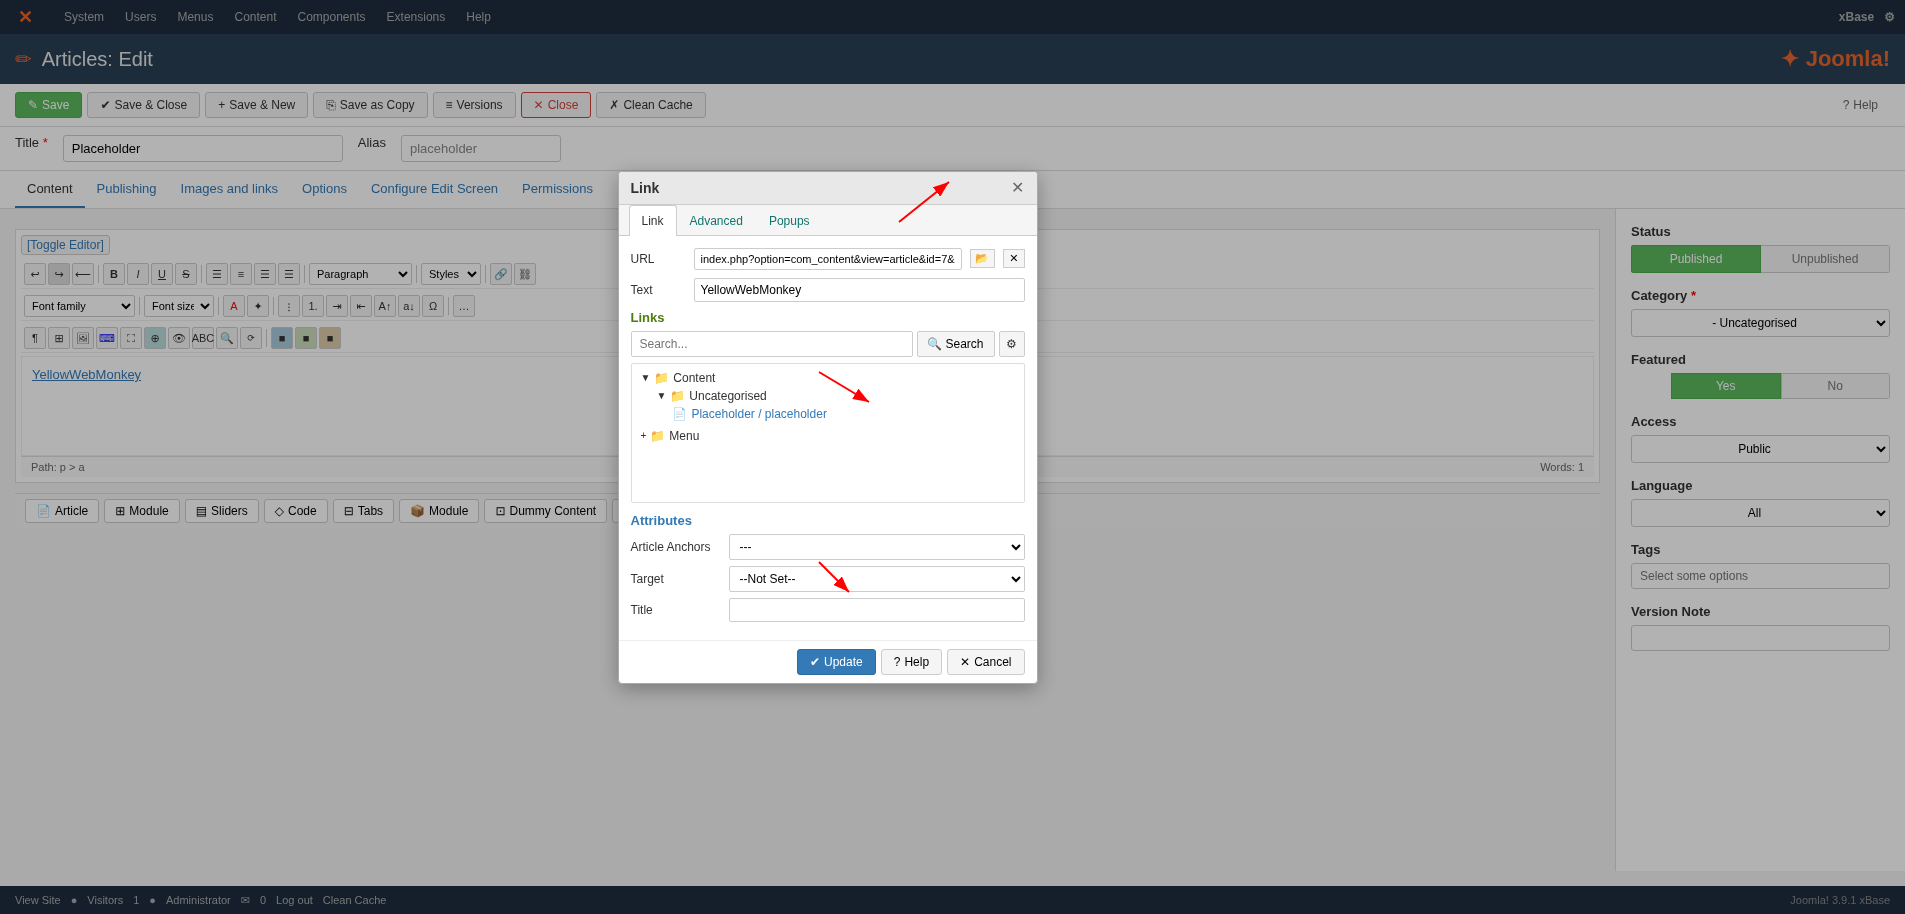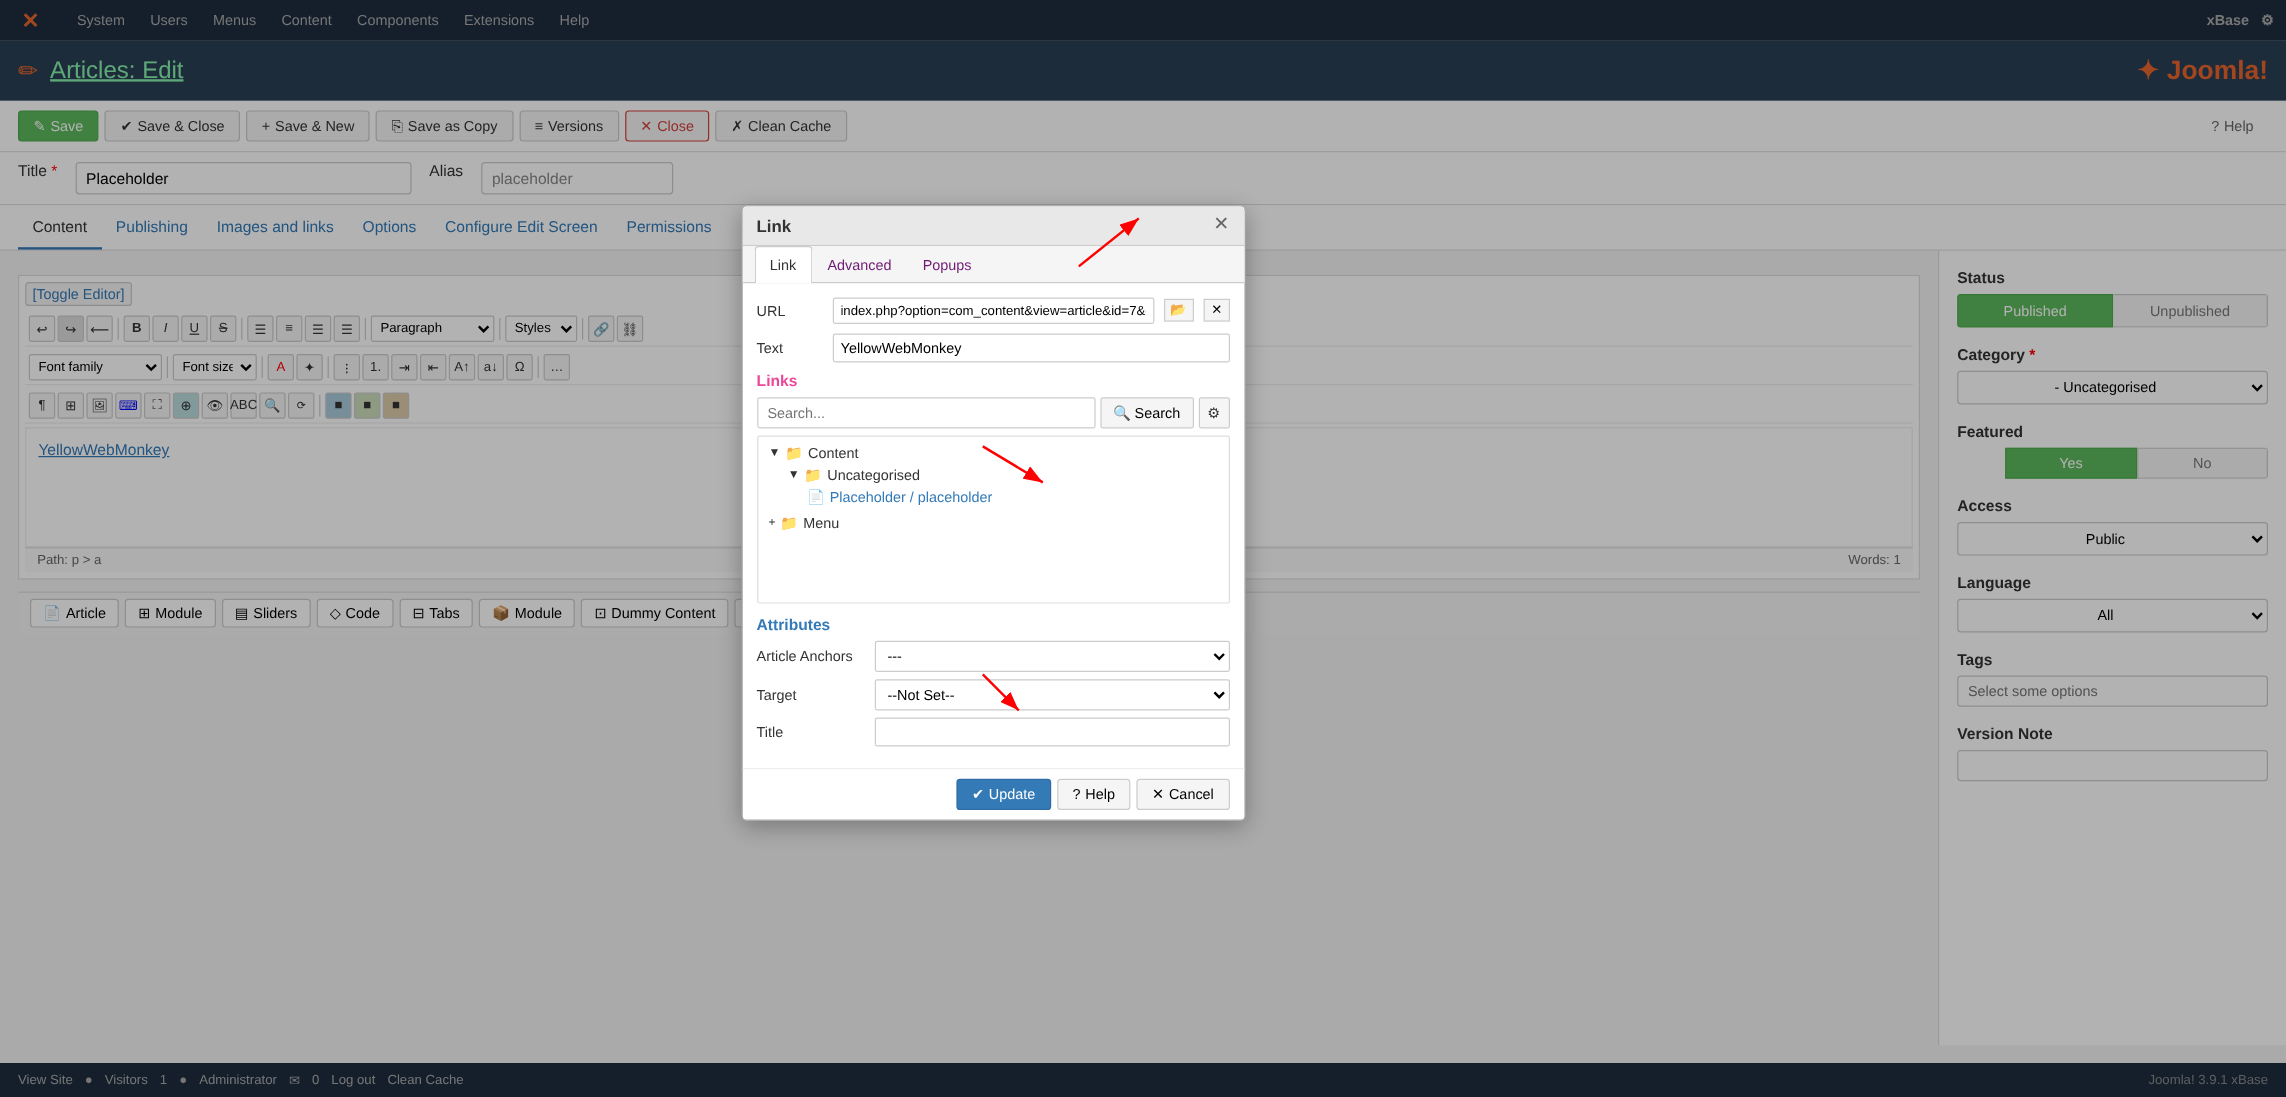--- a/index.html
+++ b/index.html
@@ -10,21 +10,21 @@
     .top-nav-left { display: flex; align-items: center; gap: 5px; }
     .top-nav-left .joomla-icon { color: #e8652d; font-size: 18px; margin-right: 10px; font-weight: bold; }
     .top-nav-left span { font-size: 12px; color: #aaa; cursor: pointer; padding: 0 8px; }
     .top-nav-right { display: flex; align-items: center; gap: 10px; font-size: 12px; font-weight: bold; }
     .top-nav-right span { color: #aaa; cursor: pointer; }
 
     
     .header-bar { background: #2a3f54; color: #fff; height: 50px; display: flex; align-items: center; padding: 0 15px; justify-content: space-between; }
     .header-bar-left { display: flex; align-items: center; gap: 10px; }
     .header-bar-left .edit-icon { color: #e8652d; font-size: 20px; }
-    .header-bar-left h1 { font-size: 20px; font-weight: 300; color: #86efac; text-decoration: underline; }
+    .header-bar-left h1 { font-size: 20px; font-weight: 300; color: #e5e5e5; }
     .joomla-logo { color: #fff; font-size: 22px; font-weight: bold; }
     .joomla-logo span { color: #e8652d; }
 
     
     .toolbar { background: #fff; border-bottom: 1px solid #ddd; padding: 8px 15px; display: flex; align-items: center; gap: 5px; }
     .btn { display: inline-flex; align-items: center; gap: 4px; padding: 5px 12px; border: 1px solid #ccc; border-radius: 3px; cursor: pointer; font-size: 12px; background: #f5f5f5; color: #333; }
     .btn-green { background: #5cb85c; border-color: #4cae4c; color: #fff; }
     .btn-danger { border-color: #d43f3a; color: #d43f3a; }
     .help-btn { margin-left: auto; background: none; border: none; color: #666; cursor: pointer; font-size: 12px; }
 
@@ -82,27 +82,27 @@
 
     
     .dialog-overlay { position: fixed; top: 0; left: 0; width: 100%; height: 100%; background: rgba(0,0,0,0.3); z-index: 1000; display: flex; align-items: center; justify-content: center; }
     .dialog { background: #fff; border: 1px solid #aaa; border-radius: 4px; width: 420px; box-shadow: 0 5px 20px rgba(0,0,0,0.3); }
     .dialog-header { background: #e8e8e8; padding: 8px 12px; display: flex; justify-content: space-between; align-items: center; border-bottom: 1px solid #ccc; border-radius: 4px 4px 0 0; }
     .dialog-title { font-size: 14px; font-weight: bold; color: #333; }
     .dialog-close { cursor: pointer; color: #666; font-size: 16px; line-height: 1; border: none; background: none; }
     .dialog-tabs { display: flex; border-bottom: 1px solid #ccc; padding: 0 10px; background: #f5f5f5; }
     .dialog-tab { padding: 8px 12px; font-size: 12px; cursor: pointer; border: 1px solid transparent; border-bottom: none; margin-bottom: -1px; }
     .dialog-tab.active { background: #fff; border-color: #ccc; color: #333; border-radius: 3px 3px 0 0; }
-    .dialog-tab:not(.active) { color: #701a75; }
+    .dialog-tab:not(.active) { color: #0f766e; }
     .dialog-body { padding: 12px; }
     .form-row { display: flex; align-items: center; gap: 8px; margin-bottom: 8px; }
     .form-label { font-size: 12px; color: #333; width: 55px; flex-shrink: 0; }
     .form-input { flex: 1; padding: 4px 6px; border: 1px solid #ccc; border-radius: 2px; font-size: 12px; }
     .links-section { margin-bottom: 10px; }
-    .links-title { color: #ec4899; font-size: 13px; font-weight: bold; margin-bottom: 6px; }
+    .links-title { color: #4d7c0f; font-size: 13px; font-weight: bold; margin-bottom: 6px; }
     .search-row { display: flex; gap: 4px; margin-bottom: 6px; }
     .search-input { flex: 1; padding: 4px 8px; border: 1px solid #ccc; border-radius: 2px; font-size: 12px; color: #aaa; }
     .search-btn { padding: 4px 10px; border: 1px solid #ccc; border-radius: 2px; background: #f5f5f5; font-size: 12px; cursor: pointer; display: flex; align-items: center; gap: 3px; }
     .search-settings { width: 26px; height: 26px; border: 1px solid #ccc; border-radius: 2px; background: #f5f5f5; cursor: pointer; display: flex; align-items: center; justify-content: center; font-size: 12px; }
     .tree-container { border: 1px solid #ddd; border-radius: 2px; min-height: 140px; padding: 5px; font-size: 12px; }
     .tree-item { padding: 2px 4px; display: flex; align-items: center; gap: 4px; }
     .tree-item .icon { color: #e8a020; font-size: 12px; }
     .tree-item .folder-icon { color: #5b9bd5; }
     .tree-item.selected { color: #337ab7; }
     .tree-indent { padding-left: 16px; }

